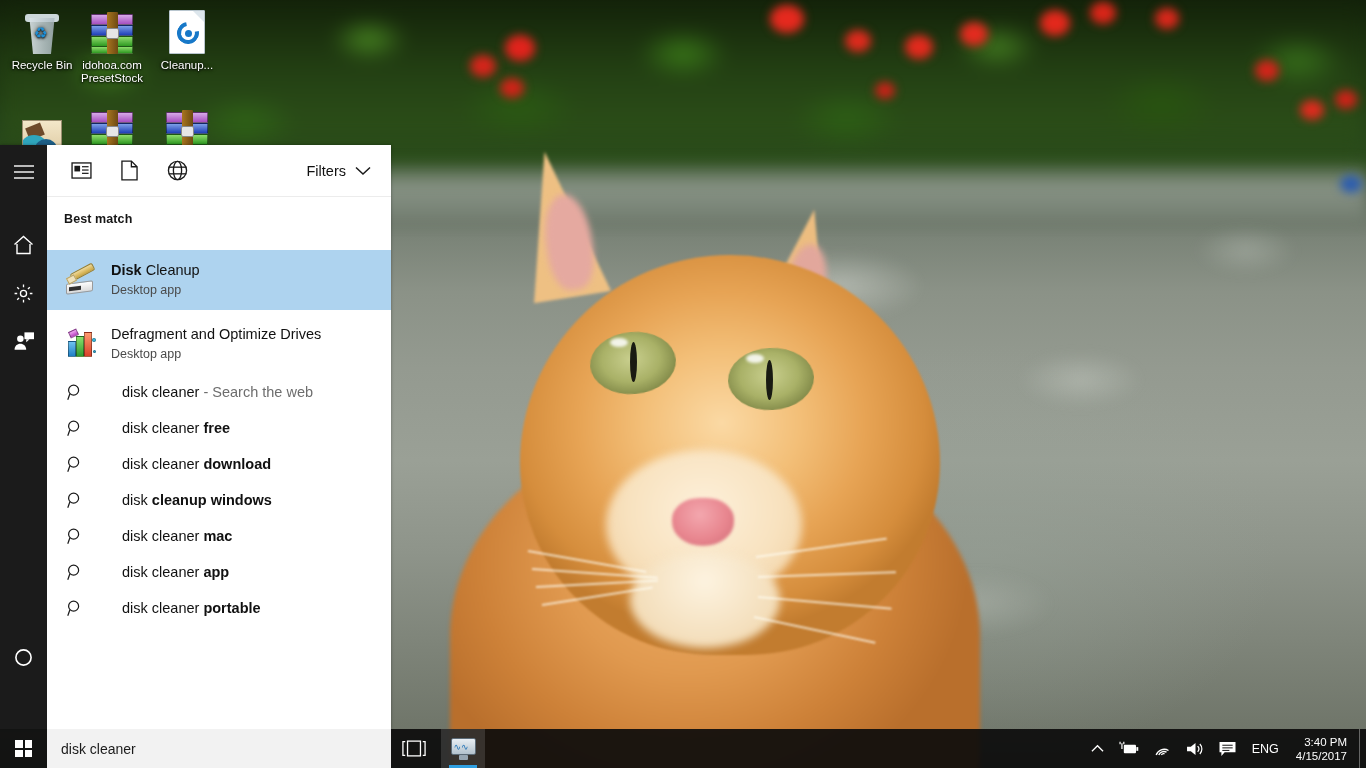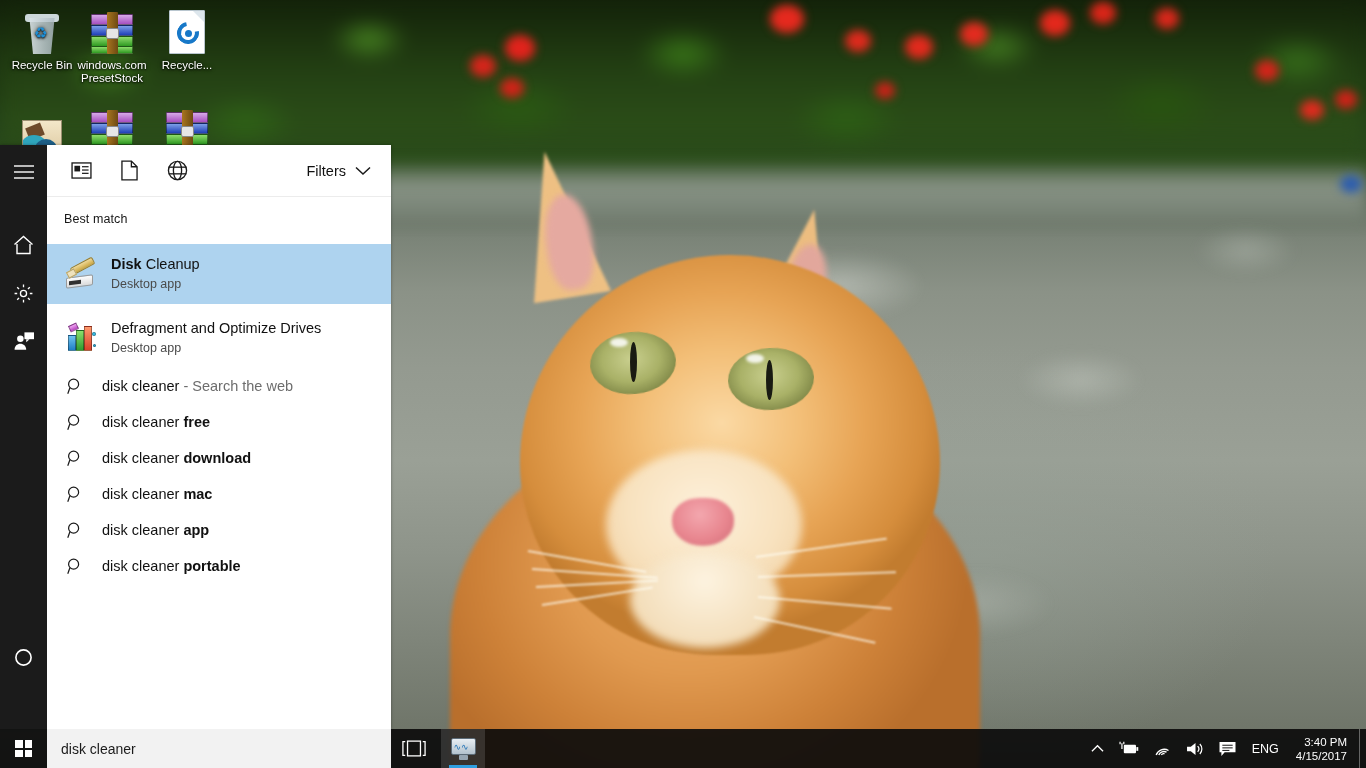--- a/index.html
+++ b/index.html
@@ -141,21 +141,21 @@
     color:#fff; cursor:default; }
 
   #panel-body { flex:1; display:flex; flex-direction:column; min-width:0; }
   #toolbar { height:52px; display:flex; align-items:center; padding:0 14px 0 10px;
     border-bottom:1px solid #ececec; flex:none; }
   .tb-btn { width:48px; height:46px; display:flex; align-items:center; justify-content:center; color:#1a1a1a; cursor:default; }
   #filters { margin-left:auto; display:flex; align-items:center; gap:9px;
     font-size:14.5px; color:#111; padding:7px 6px 7px 10px; cursor:default; }
 
   #results { flex:1; overflow:hidden; }
-  .sec-head { font-size:12.5px; font-weight:normal; color:#161616; padding:15px 0 18px 17px; letter-spacing:.1px; }
+  .sec-head { font-size:12.5px; font-weight:bold; color:#161616; padding:15px 0 24px 17px; letter-spacing:.1px; }
   .res-row { display:flex; align-items:center; gap:14px; padding:0 14px 0 18px; height:60px; cursor:default; }
   .res-row.sel { background:#aed3ef; }
   .res-ico { width:32px; height:32px; flex:none; position:relative; }
   .res-txt { min-width:0; }
   .res-t { font-size:14.5px; color:#111; line-height:19px; white-space:nowrap; }
   .res-t b { font-weight:bold; }
   .res-s { font-size:12.5px; color:#4a4a4a; line-height:17px; margin-top:2px; }
 
   
   .ic-disk .drive { position:absolute; left:1px; bottom:3px; width:27px; height:11px;
@@ -169,21 +169,21 @@
   
   .ic-def i { position:absolute; border:1px solid rgba(0,0,0,.35); }
   .ic-def .b1 { left:3px; top:13px; width:8px; height:16px; background:linear-gradient(#6fc3f0,#1f7fc4); }
   .ic-def .b2 { left:11px; top:8px; width:8px; height:21px; background:linear-gradient(#8be06c,#2f9a30); }
   .ic-def .b3 { left:19px; top:4px; width:8px; height:25px; background:linear-gradient(#ff9a6e,#d8412a); }
   .ic-def .tp { left:4px; top:2px; width:9px; height:7px; background:linear-gradient(#f2a8f4,#b641bf); transform:rotate(-25deg); }
   .ic-def .dot1 { left:27px; top:10px; width:4px; height:4px; background:#39c6f0; border-radius:50%; }
   .ic-def .dot2 { left:28px; top:22px; width:3px; height:3px; background:#2fb0dd; border-radius:50%; }
 
   .sugg-row { display:flex; align-items:center; gap:18px; padding:0 14px 0 20px; height:36px; cursor:default; }
-  .sugg-txt { font-size:14.5px; color:#111; white-space:nowrap; }
+  .sugg-txt { font-size:14.5px; color:#111; white-space:nowrap;margin-left:20px; }
   .sugg-txt b { font-weight:bold; }
   .sugg-txt .web { color:#6d6d6d; }
   .mag { flex:none; }
 
   
   #taskbar { position:absolute; left:0; bottom:0; width:1366px; height:39px;
     background:rgba(12,12,12,.92); display:flex; align-items:center; }
   #start { width:47px; height:39px; display:flex; align-items:center; justify-content:center; cursor:default; }
   .winlogo { width:17px; height:17px; display:grid; grid-template-columns:1fr 1fr; grid-template-rows:1fr 1fr; gap:2px; }
   .winlogo span { background:#fff; display:block; }
@@ -274,31 +274,31 @@
     <div class="glyph">
       <div class="rar">
           <i class="r1"></i>
           <i class="r2"></i>
           <i class="r3"></i>
           <i class="r4"></i>
           <div class="belt"></div>
           <div class="buck"></div>
         </div>
     </div>
-    <div>windows.com PresetStock</div>
+    <div>idohoa.com PresetStock</div>
   </div>
 
   <div class="dicon" style="left:145px;top:6px;">
     <div class="glyph">
       <div class="fdoc">
           <div class="circ"></div>
           <div class="dot"></div>
         </div>
     </div>
-    <div>Recycle...</div>
+    <div>Cleanup...</div>
   </div>
 
   <div class="dicon" style="left:0px;top:108px;">
     <div class="glyph">
       <div class="pic">
           <div class="c"></div>
           <div class="a"></div>
           <div class="b"></div>
         </div>
     </div>
@@ -468,20 +468,29 @@
             </svg>
             <div class="sugg-txt"><span>disk cleaner </span><b>download</b></div>
           </div>
           <div class="sugg-row">
             <svg width="17" height="17" viewBox="0 0 18 18" class="mag">
               <g fill="none" stroke="#1a1a1a" stroke-width="1.3">
                 <circle cx="7" cy="6.5" r="5.3"></circle>
                 <line x1="3.1" y1="10.4" x2="0.8" y2="16.6"></line>
               </g>
             </svg>
+            <div class="sugg-txt"><span>disk </span><b>cleanup windows</b></div>
+          </div>
+          <div class="sugg-row">
+            <svg width="17" height="17" viewBox="0 0 18 18" class="mag">
+              <g fill="none" stroke="#1a1a1a" stroke-width="1.3">
+                <circle cx="7" cy="6.5" r="5.3"></circle>
+                <line x1="3.1" y1="10.4" x2="0.8" y2="16.6"></line>
+              </g>
+            </svg>
             <div class="sugg-txt"><span>disk cleaner </span><b>mac</b></div>
           </div>
           <div class="sugg-row">
             <svg width="17" height="17" viewBox="0 0 18 18" class="mag">
               <g fill="none" stroke="#1a1a1a" stroke-width="1.3">
                 <circle cx="7" cy="6.5" r="5.3"></circle>
                 <line x1="3.1" y1="10.4" x2="0.8" y2="16.6"></line>
               </g>
             </svg>
             <div class="sugg-txt"><span>disk cleaner </span><b>app</b></div>

